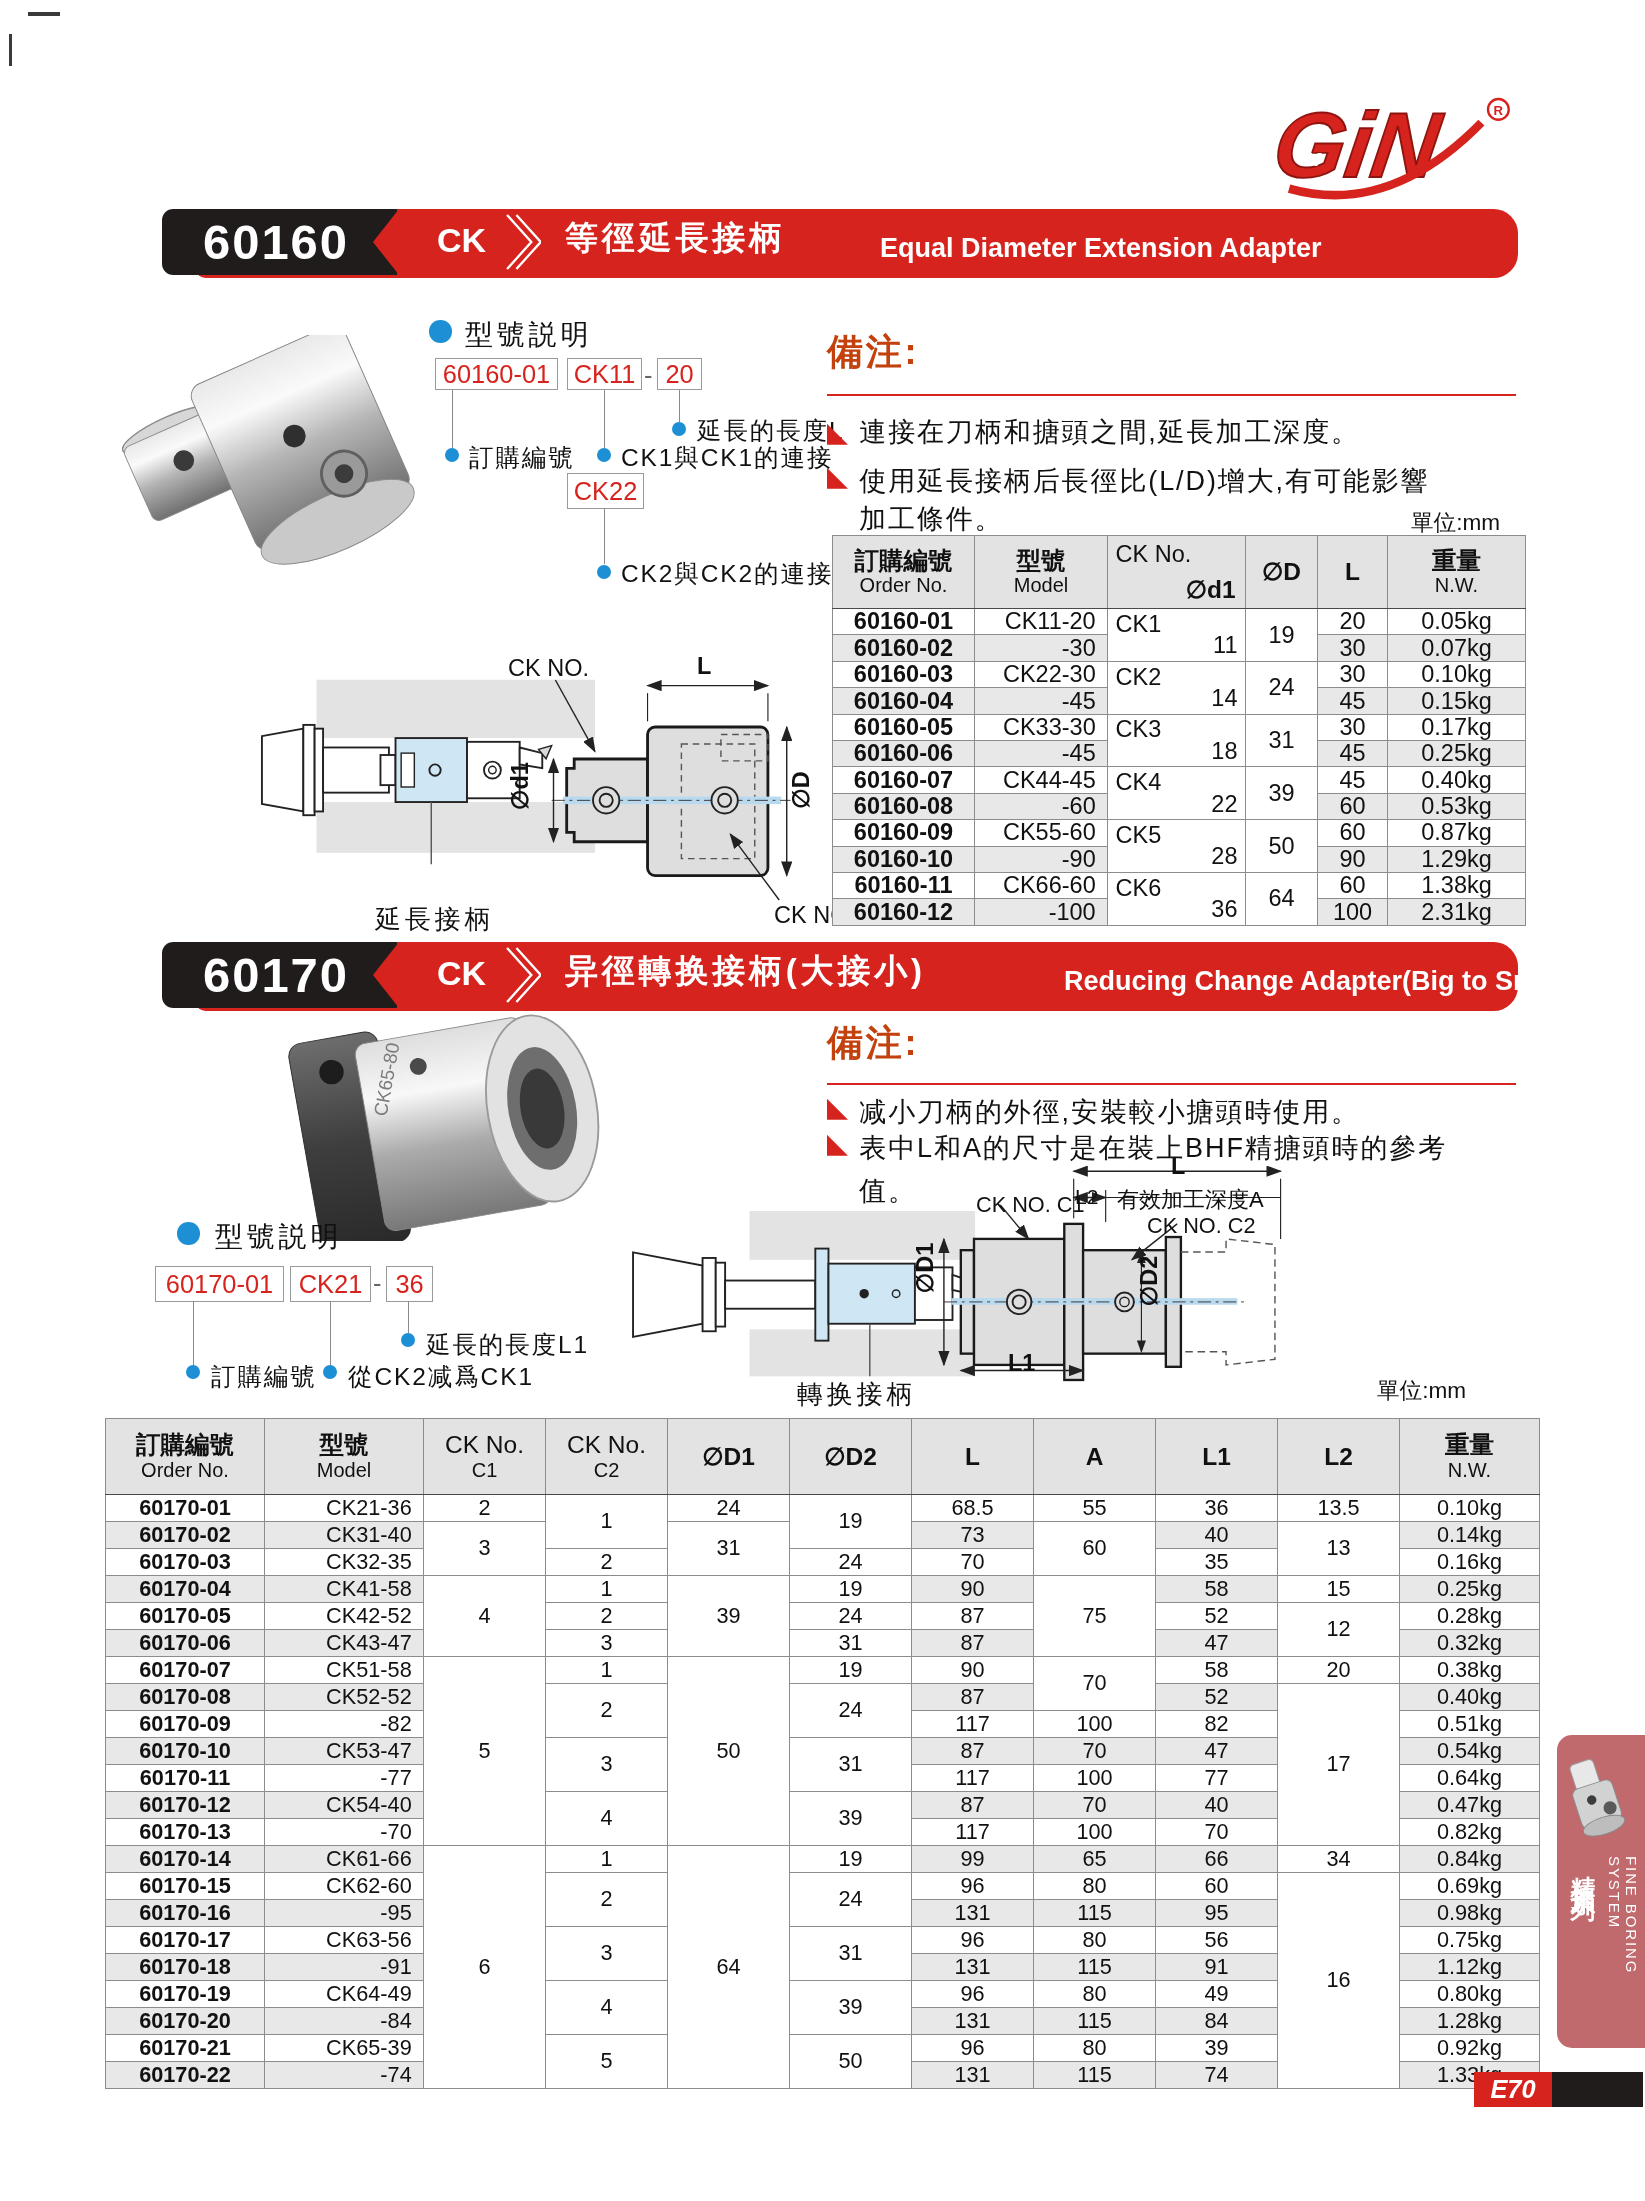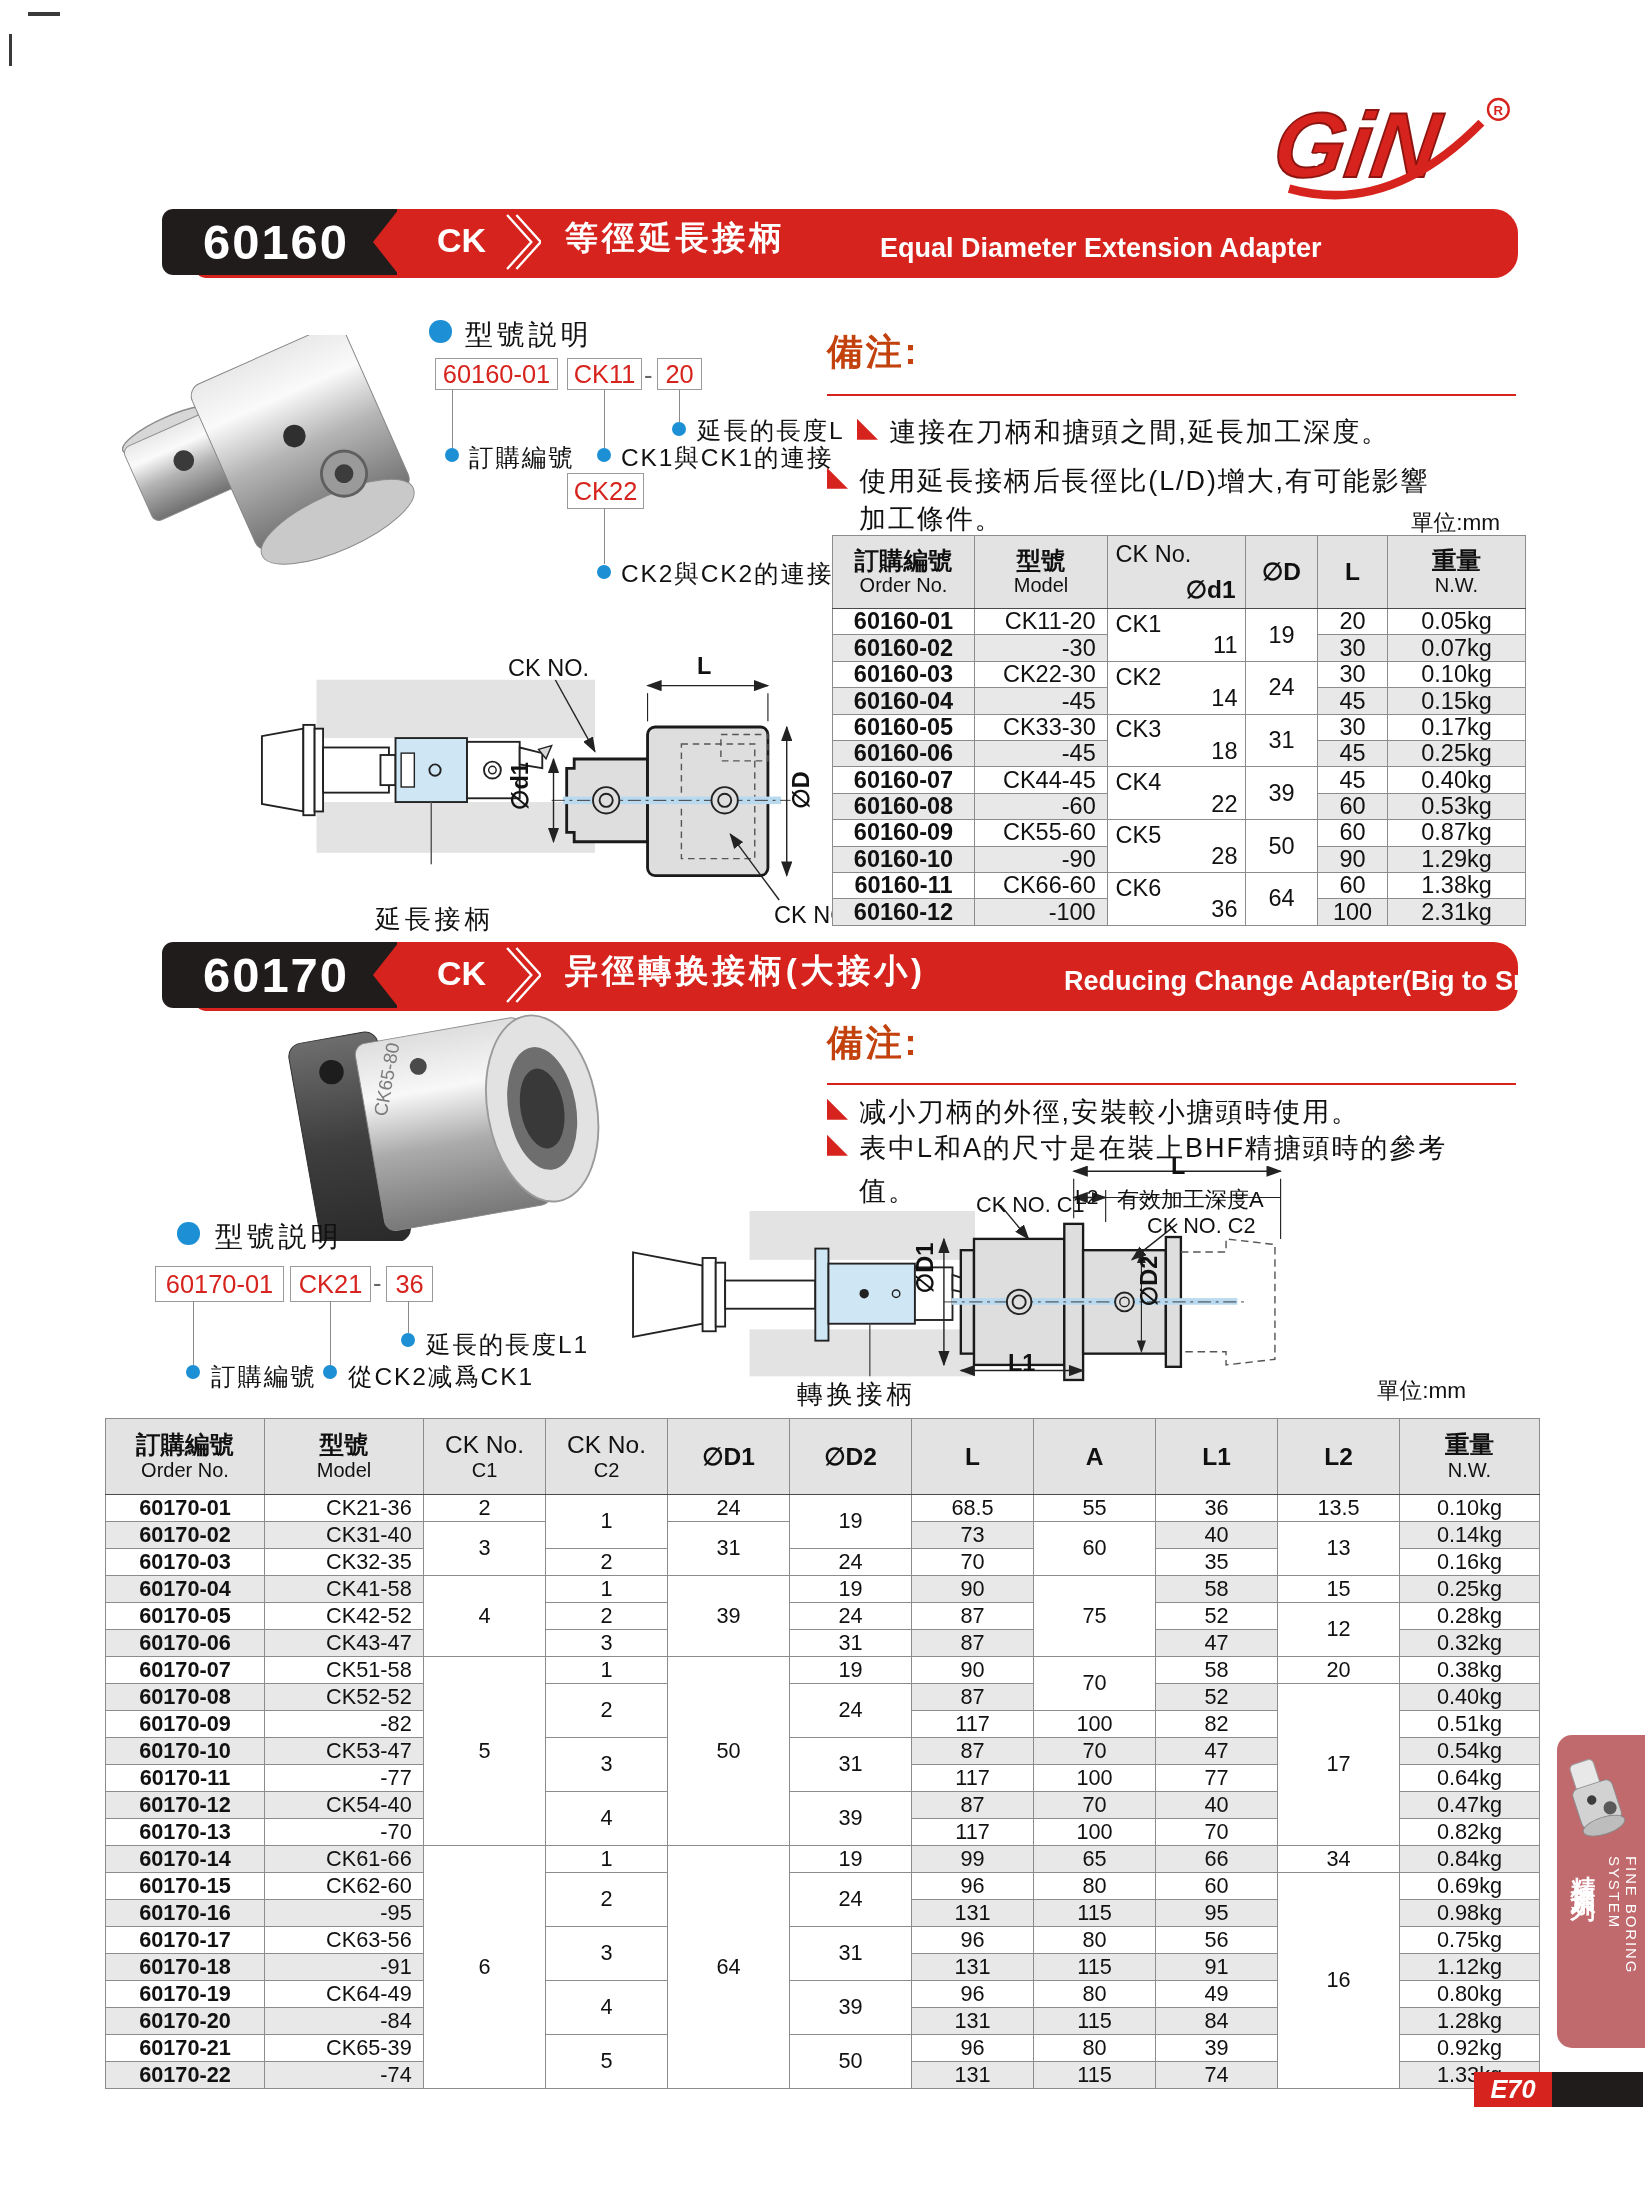--- a/index.html
+++ b/index.html
@@ -136,21 +136,21 @@
   <div class="vln" style="left:679px;top:390px;height:32px;"></div>
   <div class="ldot" style="left:672px;top:422px;"></div>
   <div class="llab" style="left:697px;top:414px;">延長的長度L</div>
   <div class="lbox" style="left:567px;top:473px;width:75px;height:34px;">CK22</div>
   <div class="vln" style="left:604px;top:508px;height:56px;"></div>
   <div class="ldot" style="left:597px;top:565px;"></div>
   <div class="llab" style="left:621px;top:557px;">CK2與CK2的連接</div>
 
   <div class="noteh" style="left:827px;top:328px;">備注:</div>
   <div class="rline" style="left:827px;top:394px;width:689px;"></div>
-  <div class="bullet" style="left:857px;top:414px;">
+  <div class="bullet" style="left:827px;top:414px;align-items:center;">
       <span class="tri"></span>
       <span>連接在刀柄和搪頭之間,延長加工深度。</span>
     </div>
   <div class="bullet" style="left:827px;top:463px;">
       <span class="tri"></span>
       <span>使用延長接柄后長徑比(L/D)增大,有可能影響</span>
     </div>
   <div class="bullet" style="left:859px;top:501px;">
       <span>加工條件。</span>
     </div>

